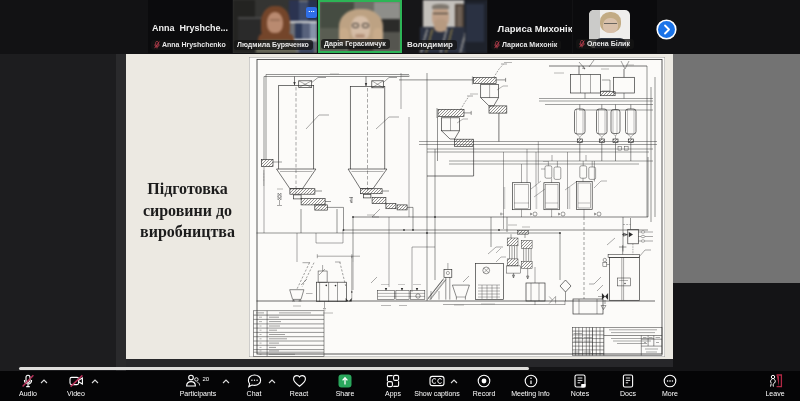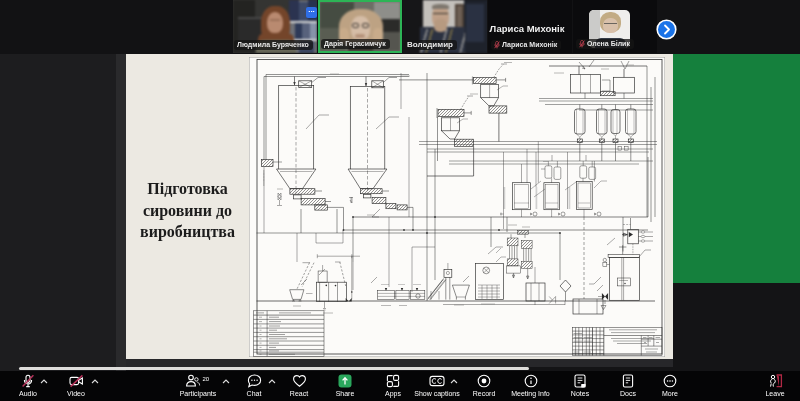--- a/index.html
+++ b/index.html
@@ -8,40 +8,47 @@
 .abs { position:absolute; }
 
 #strip { position:absolute; top:0; left:0; width:800px; height:54px; background:#121214; }
 .tile { position:absolute; top:0; height:53px; overflow:hidden; background:#0b0b0d; }
 .pill { position:absolute; bottom:3px; left:3px; background:rgba(20,20,20,.78); border-radius:3px;
         padding:1px 4px 1px 3px; font-size:7px; line-height:8px; color:#e8e8e8; white-space:nowrap;
         display:flex; align-items:center; gap:2px;font-weight:bold; }
 .cname { position:absolute; width:100%; text-align:center; color:#efefef; font-weight:bold; font-size:9px; }
 .micx { width:6px; height:8px; flex:0 0 auto; }
 
-#main { position:absolute; top:54px; left:0; width:800px; height:229px; background:#15803d; }
+#main { position:absolute; top:54px; left:0; width:800px; height:229px; background:#737373; }
 #lmargin { position:absolute; top:0; left:0; width:116px; height:317px; background:#1d1d1f; }
 #band { position:absolute; top:0; left:116px; width:10px; height:317px; background:#2a2a2c; }
 #slide { position:absolute; top:0; left:126px; width:547px; height:305px; background:#ece9e2; }
 #stitle { position:absolute; left:0px; top:124px; width:123px; text-align:center;
           font-family:"Liberation Serif",serif; font-weight:bold; font-size:16px;
           line-height:21.5px; color:#1c1c1c; }
 #scroll { position:absolute; top:313px; left:19px; width:510px; height:3px; background:#dedddb; border-radius:2px; }
 
 #bar { position:absolute; top:371px; left:0; width:800px; height:30px; background:#050506; }
 .tb { position:absolute; top:3px; display:flex; flex-direction:column; align-items:center; }
 .tb .lab { font-size:7px; color:#ffffff; margin-top:2px; white-space:nowrap; }
 .tb svg { display:block; }
 .caret { position:absolute; top:8px; }
 </style>
 </head>
 <body>
 
 <div id="strip">
 
+  <div class="tile" style="left:148px;width:84px;">
+    <div class="cname" style="top:23px;">Anna&nbsp; Hryshche...</div>
+    <div class="pill"><svg class="micx" viewBox="0 0 6 8">
+          <path d="M3 0.4 C4 0.4 4.3 1 4.3 1.8 L4.3 3.6 C4.3 4.4 4 5 3 5 C2 5 1.7 4.4 1.7 3.6 L1.7 1.8 C1.7 1 2 0.4 3 0.4 Z M0.8 3.4 C0.8 5 1.8 5.8 3 5.8 C4.2 5.8 5.2 5 5.2 3.4 M3 5.8 L3 7.4" fill="none" stroke="#d04a58" stroke-width="0.7"></path>
+          <path d="M0.6 7.2 L5.4 0.6" stroke="#c13a50" stroke-width="0.9"></path>
+        </svg>Anna Hryshchenko</div>
+  </div>
 
   <div class="tile" style="left:233px;width:84px;background:#343432;">
     <div class="abs" style="left:0;top:0;width:84px;height:53px;filter:blur(1px);">
       <div class="abs" style="left:0;top:0;width:22px;height:53px;background:#232321;"></div>
       <div class="abs" style="left:5px;top:17px;width:27px;height:28px;background:#2a2a2a;border-top:2px solid #484848;"></div>
       <div class="abs" style="right:0;top:0;width:28px;height:53px;background:#6e7076;"></div>
       <div class="abs" style="right:18px;top:0;width:10px;height:21px;background:#2b3350;"></div>
       <div class="abs" style="right:9px;top:2px;width:9px;height:19px;background:#3d4a68;"></div>
       <div class="abs" style="right:0;top:0;width:9px;height:21px;background:#273250;"></div>
       <div class="abs" style="right:0;top:21px;width:28px;height:2px;background:#d8d8d6;"></div>
@@ -91,21 +98,21 @@
       <div class="abs" style="left:29px;top:4px;width:17px;height:5px;background:#7e776e;border-radius:44% 44% 0 0;"></div>
       <div class="abs" style="left:30px;top:13px;width:15px;height:4px;border-top:1.4px solid #33302a;"></div>
       <div class="abs" style="left:31px;top:22px;width:13px;height:7px;background:#8a7460;border-radius:30%;"></div>
       <div class="abs" style="left:17px;top:27px;width:45px;height:26px;background:#2b3140;"></div>
       <div class="abs" style="left:17px;top:29px;width:45px;height:24px;background:repeating-linear-gradient(105deg,rgba(0,0,0,0) 0 6px,#c9c6bc 6px 8px,rgba(0,0,0,0) 8px 11px,#a8914a 11px 13px,rgba(0,0,0,0) 13px 19px);opacity:.55;"></div>
       <div class="abs" style="left:31px;top:19px;width:13px;height:13px;background:#b79a80;border-radius:38%;"></div>
     </div>
     <div class="pill" style="left:1px;font-size:8px;">Володимир</div>
   </div>
 
-  <div class="tile" style="left:488px;width:84px;">
+  <div class="tile" style="left:488px;width:84px;padding-left:8px;">
     <div class="cname" style="top:23px;font-size:9.5px;width:78px;">Лариса Михонік</div>
     <div class="pill"><svg class="micx" viewBox="0 0 6 8">
           <path d="M3 0.4 C4 0.4 4.3 1 4.3 1.8 L4.3 3.6 C4.3 4.4 4 5 3 5 C2 5 1.7 4.4 1.7 3.6 L1.7 1.8 C1.7 1 2 0.4 3 0.4 Z M0.8 3.4 C0.8 5 1.8 5.8 3 5.8 C4.2 5.8 5.2 5 5.2 3.4 M3 5.8 L3 7.4" fill="none" stroke="#d04a58" stroke-width="0.7"></path>
           <path d="M0.6 7.2 L5.4 0.6" stroke="#c13a50" stroke-width="0.9"></path>
         </svg>Лариса Михонік</div>
   </div>
 
   <div class="tile" style="left:573px;width:84px;">
     <div class="abs" style="left:16px;top:10px;width:41px;height:38px;background:#efeeec;border-radius:5px;overflow:hidden;">
       <div class="abs" style="left:0;top:0;width:11px;height:38px;background:#cbcbc9;"></div>

